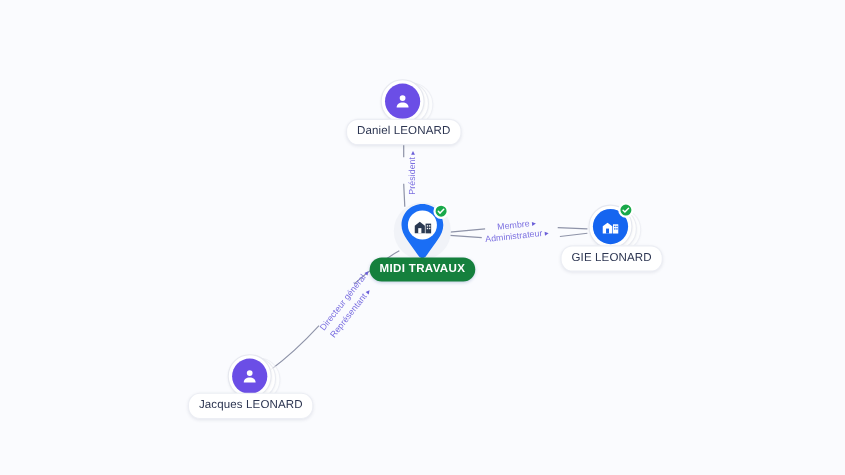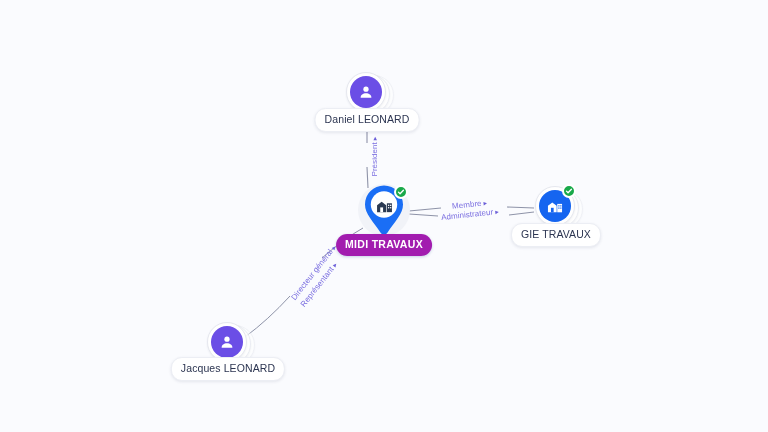--- a/index.html
+++ b/index.html
@@ -144,21 +144,21 @@
     padding: 5px 9px 6px 9px;
     letter-spacing: 0.1px;
   }
   .node-label.plain {
     background: #ffffff;
     color: #2c3551;
     border: 1px solid #eceef4;
     box-shadow: 0 1px 3px rgba(40,50,90,0.10);
   }
   .node-label.primary {
-    background: #a21caf;
+    background: #15803d;
     color: #ffffff;
     font-weight: bold;
     box-shadow: 0 1px 3px rgba(20,60,140,0.22);
     letter-spacing: 0.3px;
   }
 
   
   .edge-label {
     position: absolute;
     white-space: nowrap;
@@ -275,21 +275,21 @@
           </svg>
         </div>
       </div>
       <div class="badge-check" style="left:27px; top:-2px;">
         <svg width="8" height="8" viewBox="0 0 12 12">
           <path d="M2.2 6.2 L4.6 8.6 L9.6 3.4" fill="none" stroke="#ffffff" stroke-width="2" stroke-linecap="round" stroke-linejoin="round"></path>
         </svg>
       </div>
     </div>
   </div>
-  <div class="node-label plain" style="left:556px; top:223px;">GIE TRAVAUX</div>
+  <div class="node-label plain" style="left:556px; top:223px;">GIE LEONARD</div>
 
   <div class="node" style="left:228px; top:343px;">
     <div class="stack">
       <div class="stack-card c3"></div>
       <div class="stack-card c2"></div>
       <div class="stack-card c1">
         <div class="avatar-ring"></div>
         <div class="avatar person">
           <svg width="18" height="18" viewBox="0 0 24 24" fill="#ffffff">
             <circle cx="12" cy="8.2" r="3.5"></circle>

